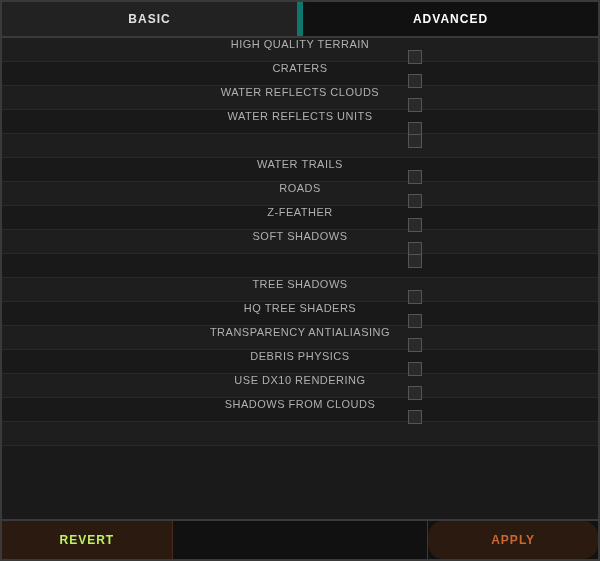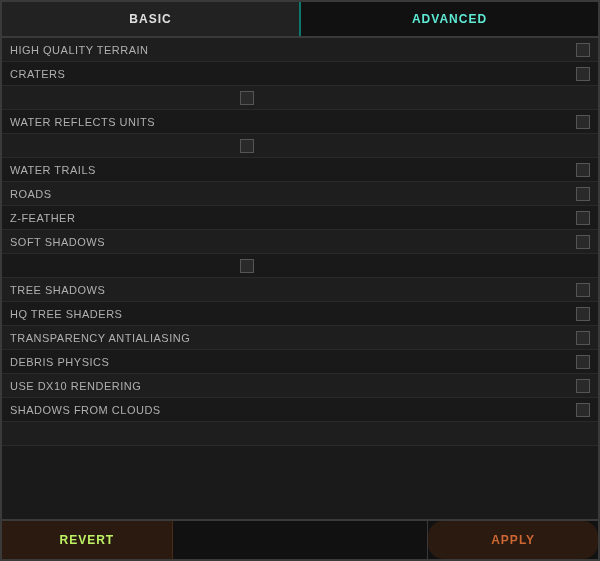--- a/index.html
+++ b/index.html
@@ -30,31 +30,31 @@
 
     .tab {
       flex: 1;
       display: flex;
       align-items: center;
       justify-content: center;
       font-size: 12px;
       font-weight: bold;
       letter-spacing: 1px;
       cursor: pointer;
-      border-right: 2px solid #0f766e;
+      border-right: 6px solid #0f766e;
     }
 
     .tab.active {
       background: #222;
       color: #e0e0e0;
     }
 
     .tab.inactive {
       background: #111;
-      color: #5eead4;
+      color: #ffffff;
       border-radius: 6px;
     }
 
     .tab:last-child {
       border-right: none;
     }
 
     
     .content-area {
       flex: 1;
@@ -81,20 +81,21 @@
       background: #555;
       border: 1px solid #333;
     }
 
     .setting-row {
       display: flex;
       align-items: center;
       height: 24px;
       border-bottom: 1px solid #2a2a2a;
       padding: 0 8px;
+      flex-direction: column;
     }
 
     .setting-row:nth-child(odd) {
       background: #1e1e1e;
     }
 
     .setting-row:nth-child(even) {
       background: #191919;
     }
 
@@ -174,20 +175,21 @@
 
     <div class="setting-row">
           <span class="setting-label">HIGH QUALITY TERRAIN</span>
           <div class="setting-checkbox"></div>
         </div>
         <div class="setting-row">
           <span class="setting-label">CRATERS</span>
           <div class="setting-checkbox"></div>
         </div>
         <div class="setting-row">
+          <span class="setting-label">WATER REFLECTS CLOUDS</span>
           <div class="setting-checkbox"></div>
         </div>
         <div class="setting-row">
           <span class="setting-label">WATER REFLECTS UNITS</span>
           <div class="setting-checkbox"></div>
         </div>
         <div class="setting-row">
           <div class="setting-checkbox"></div>
         </div>
         <div class="setting-row">

